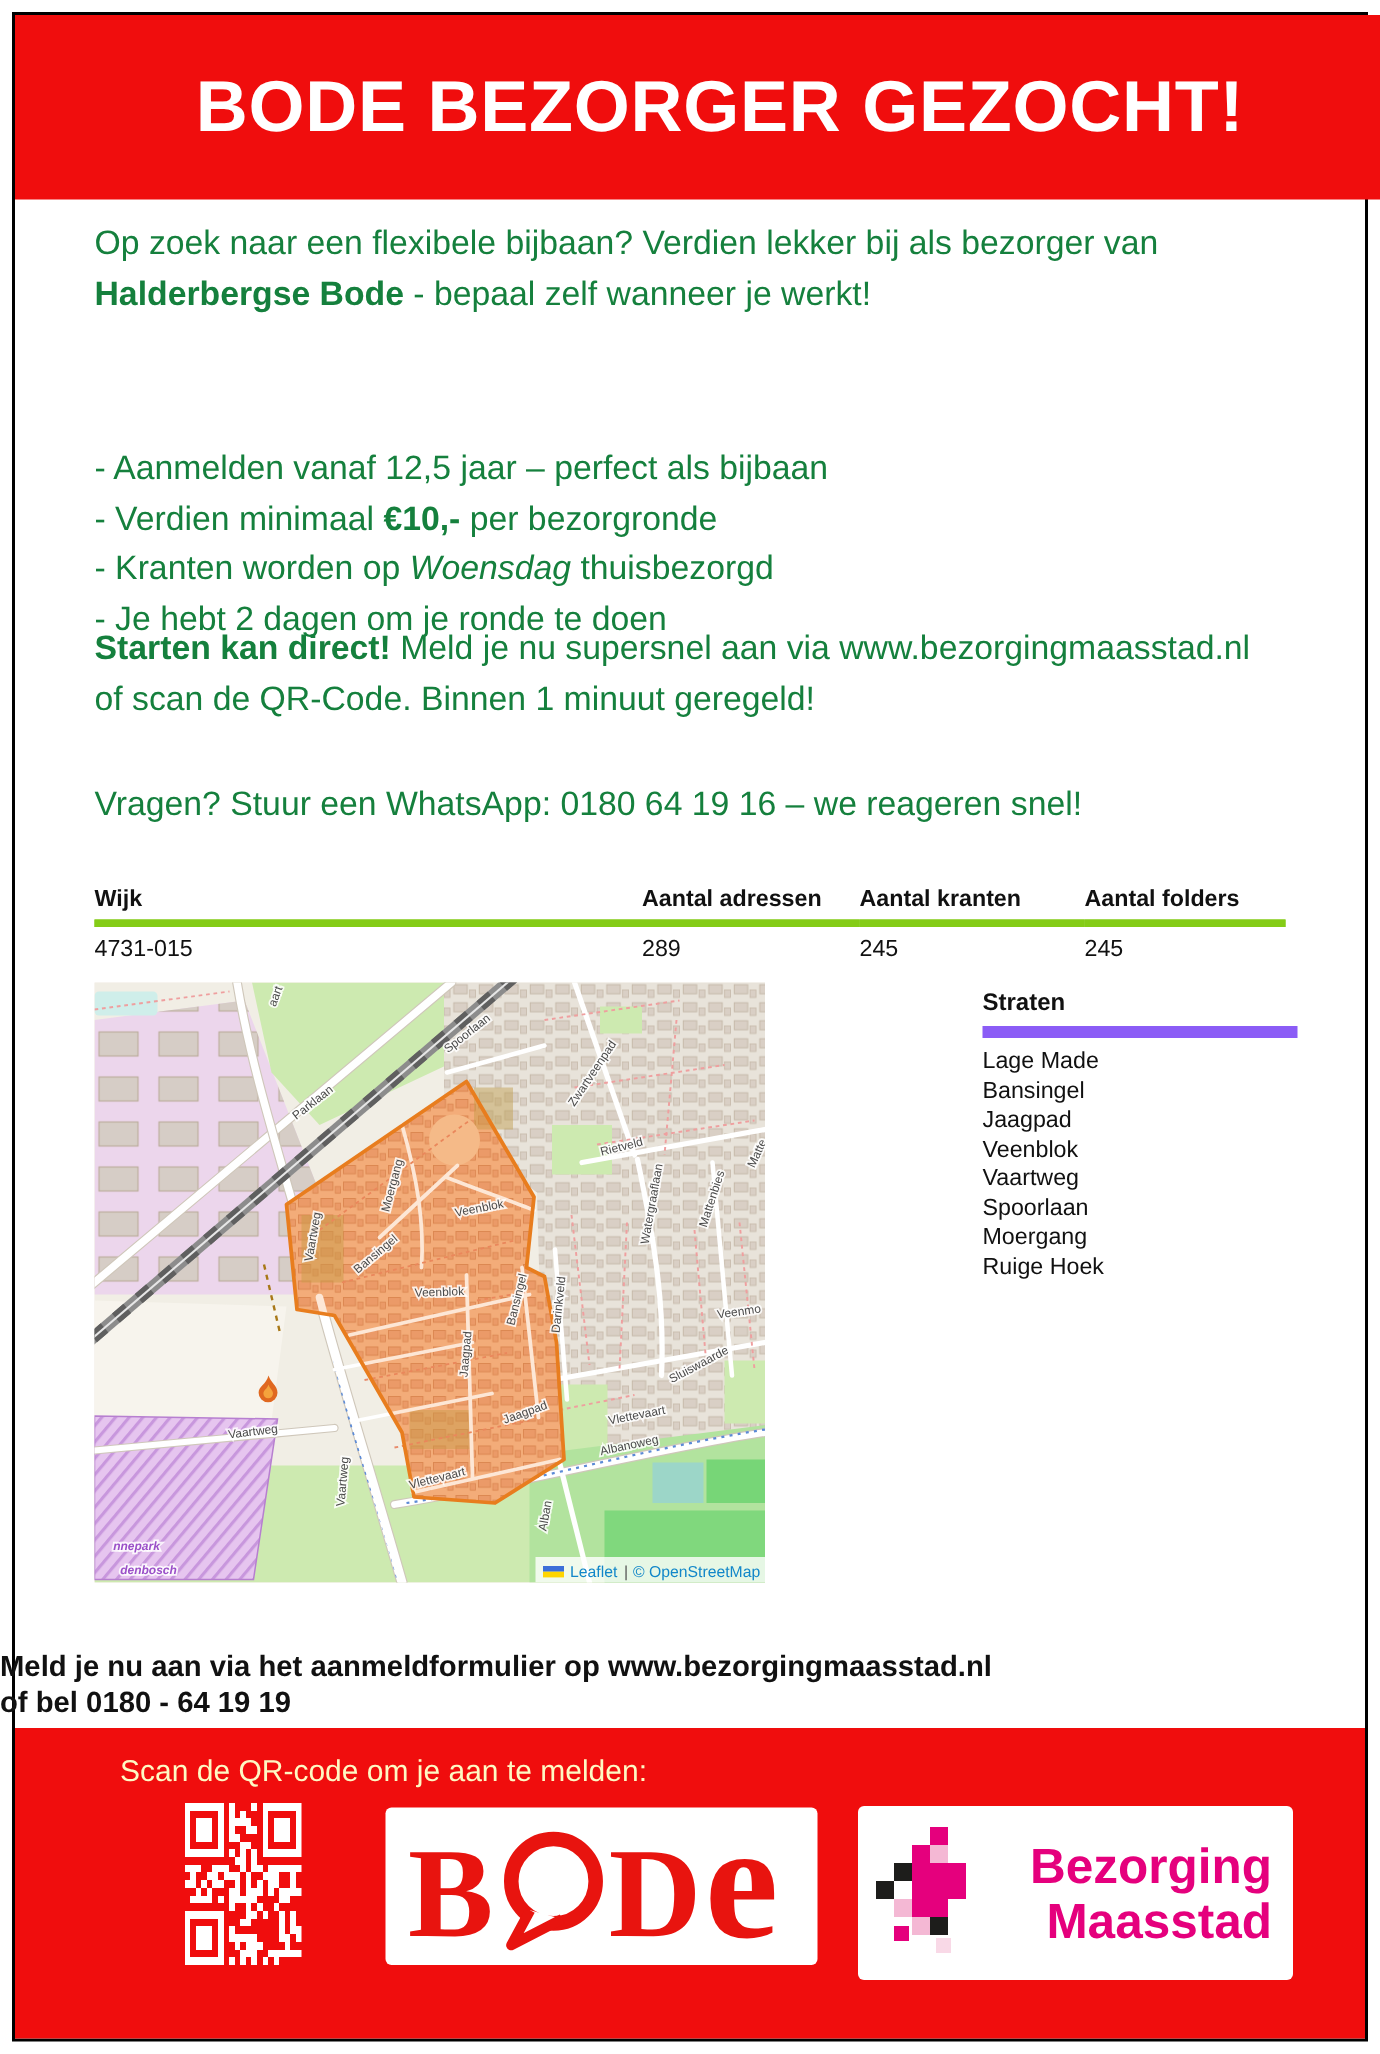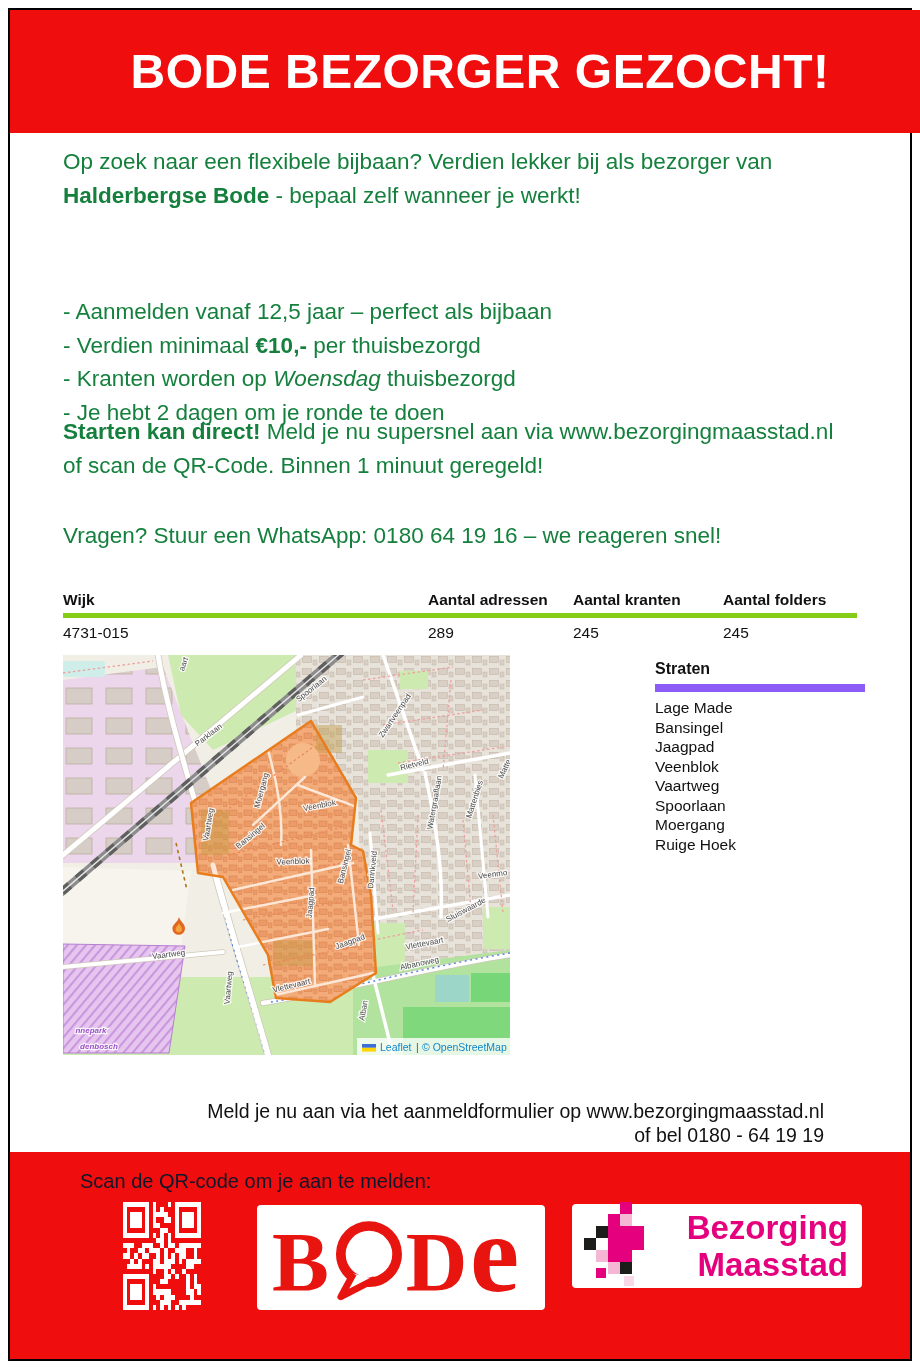--- a/index.html
+++ b/index.html
@@ -23,48 +23,48 @@
   .mlbl{font-family:"Liberation Sans",sans-serif;font-size:8px;fill:#4a4a4a;text-anchor:middle;paint-order:stroke;stroke:rgba(255,255,255,.85);stroke-width:2.4px;}
   .mlbl.purple{fill:#9b50c8;font-style:italic;font-weight:bold;}
   .attr-txt{font-family:"Liberation Sans",sans-serif;font-size:10.5px;}
   .attr-link{fill:#1287c9;}
   .attr-sep{fill:#555;}
   
   .straten{position:absolute;left:655px;top:660px;width:210px;}
   .straten-title{font-size:16px;font-weight:bold;padding-bottom:6px;border-bottom:8px solid #8b5cf6;margin-bottom:6px;}
   .street{font-size:15.5px;line-height:19.5px;}
   
-  .signup{position:absolute;left:0;top:1099px;width:824px;text-align:right;font-weight:normal;font-size:19.5px;line-height:24px;}
+  .signup{position:absolute;left:0;top:1099px;width:824px;text-align:left;font-weight:bold;font-size:19.5px;line-height:24px;}
   
   .footer{position:absolute;left:10px;top:1152px;width:900px;height:207px;background:#f00d0d;}
-  .scan-label{position:absolute;left:70px;top:18px;color:#0f172a;font-size:20px;}
+  .scan-label{position:absolute;left:70px;top:18px;color:#fef9c3;font-size:20px;}
   .qr{position:absolute;left:113px;top:50px;width:78px;height:108px;}
   .logo-box{position:absolute;background:#fff;border-radius:4px;display:flex;align-items:center;justify-content:center;}
   .bode-box{left:247px;top:53px;width:288px;height:105px;}
-  .maasstad-box{left:562px;top:52px;width:290px;height:84px;padding:0;}
+  .maasstad-box{left:562px;top:52px;width:290px;height:116px;padding:0;}
   .maasstad-inner{display:flex;width:100%;height:100%;align-items:center;}
   .maasstad-text{flex:1;text-align:right;padding-right:14px;color:#e5007d;font-weight:bold;font-size:33px;line-height:37px;}
 </style>
 </head>
 <body>
 
 <div>
   <div class="frame"></div>
 
   <div class="banner">
     <h1>BODE BEZORGER GEZOCHT!</h1>
   </div>
 
   <div class="bodytext intro">
       <div class="tline"><span>Op zoek naar een flexibele bijbaan? Verdien lekker bij als bezorger van</span></div>
       <div class="tline"><span class="b">Halderbergse Bode</span><span> - bepaal zelf wanneer je werkt!</span></div>
     </div>
   <div class="bodytext bullets">
       <div class="tline"><span>- Aanmelden vanaf 12,5 jaar – perfect als bijbaan</span></div>
-      <div class="tline"><span>- Verdien minimaal </span><span class="b">€10,-</span><span> per thuisbezorgd</span></div>
+      <div class="tline"><span>- Verdien minimaal </span><span class="b">€10,-</span><span> per bezorgronde</span></div>
       <div class="tline"><span>- Kranten worden op </span><span class="i">Woensdag</span><span> thuisbezorgd</span></div>
       <div class="tline"><span>- Je hebt 2 dagen om je ronde te doen</span></div>
     </div>
   <div class="bodytext cta">
       <div class="tline"><span class="b">Starten kan direct!</span><span> Meld je nu supersnel aan via www.bezorgingmaasstad.nl</span></div>
       <div class="tline"><span>of scan de QR-Code. Binnen 1 minuut geregeld!</span></div>
     </div>
   <div class="bodytext whatsapp">
       <div class="tline"><span>Vragen? Stuur een WhatsApp: 0180 64 19 16 – we reageren snel!</span></div>
     </div>

